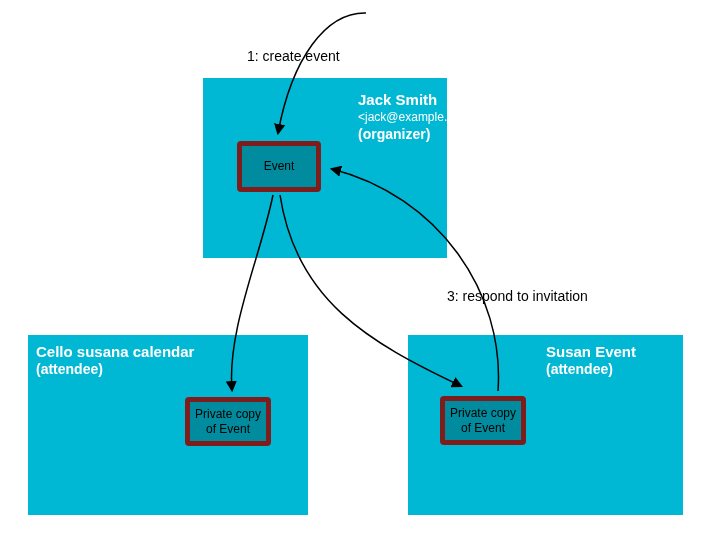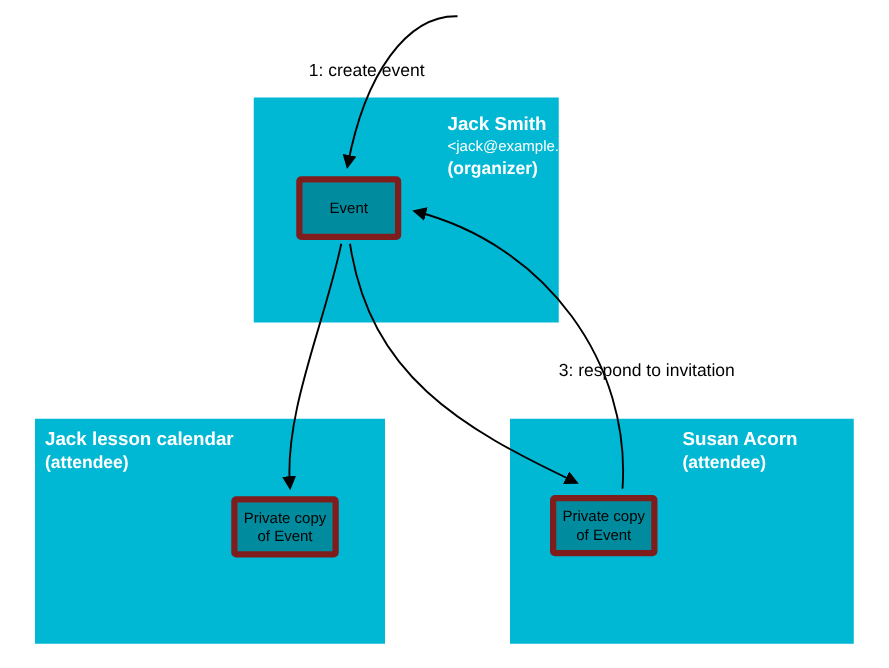--- a/index.html
+++ b/index.html
@@ -60,28 +60,28 @@
   <div class="big-box" style="left:203px; top:78px; width:244px; height:180px;">
     <div class="box-text" style="left:155px; top:13px;">
       <div class="box-name">Jack Smith</div>
       <div class="box-email">&lt;jack@example.com&gt;</div>
       <div class="box-role">(organizer)</div>
     </div>
   </div>
 
   <div class="big-box" style="left:28px; top:335px; width:280px; height:180px;">
     <div class="box-text" style="left:8px; top:8px;">
-      <div class="box-name">Jack lesson calendar</div>
+      <div class="box-name">Cello susana calendar</div>
       <div class="box-role">(attendee)</div>
     </div>
   </div>
 
   <div class="big-box" style="left:408px; top:335px; width:275px; height:180px;">
     <div class="box-text" style="left:138px; top:8px;">
-      <div class="box-name">Susan Acorn</div>
+      <div class="box-name">Susan Event</div>
       <div class="box-role">(attendee)</div>
     </div>
   </div>
 
   <div class="node" style="left:237px; top:141px; width:84px; height:51px;">Event</div>
 
   <div class="node" style="left:185px; top:397px; width:86px; height:49px;">Private copy
 of Event</div>
 
   <div class="node" style="left:440px; top:396px; width:86px; height:49px;">Private copy

